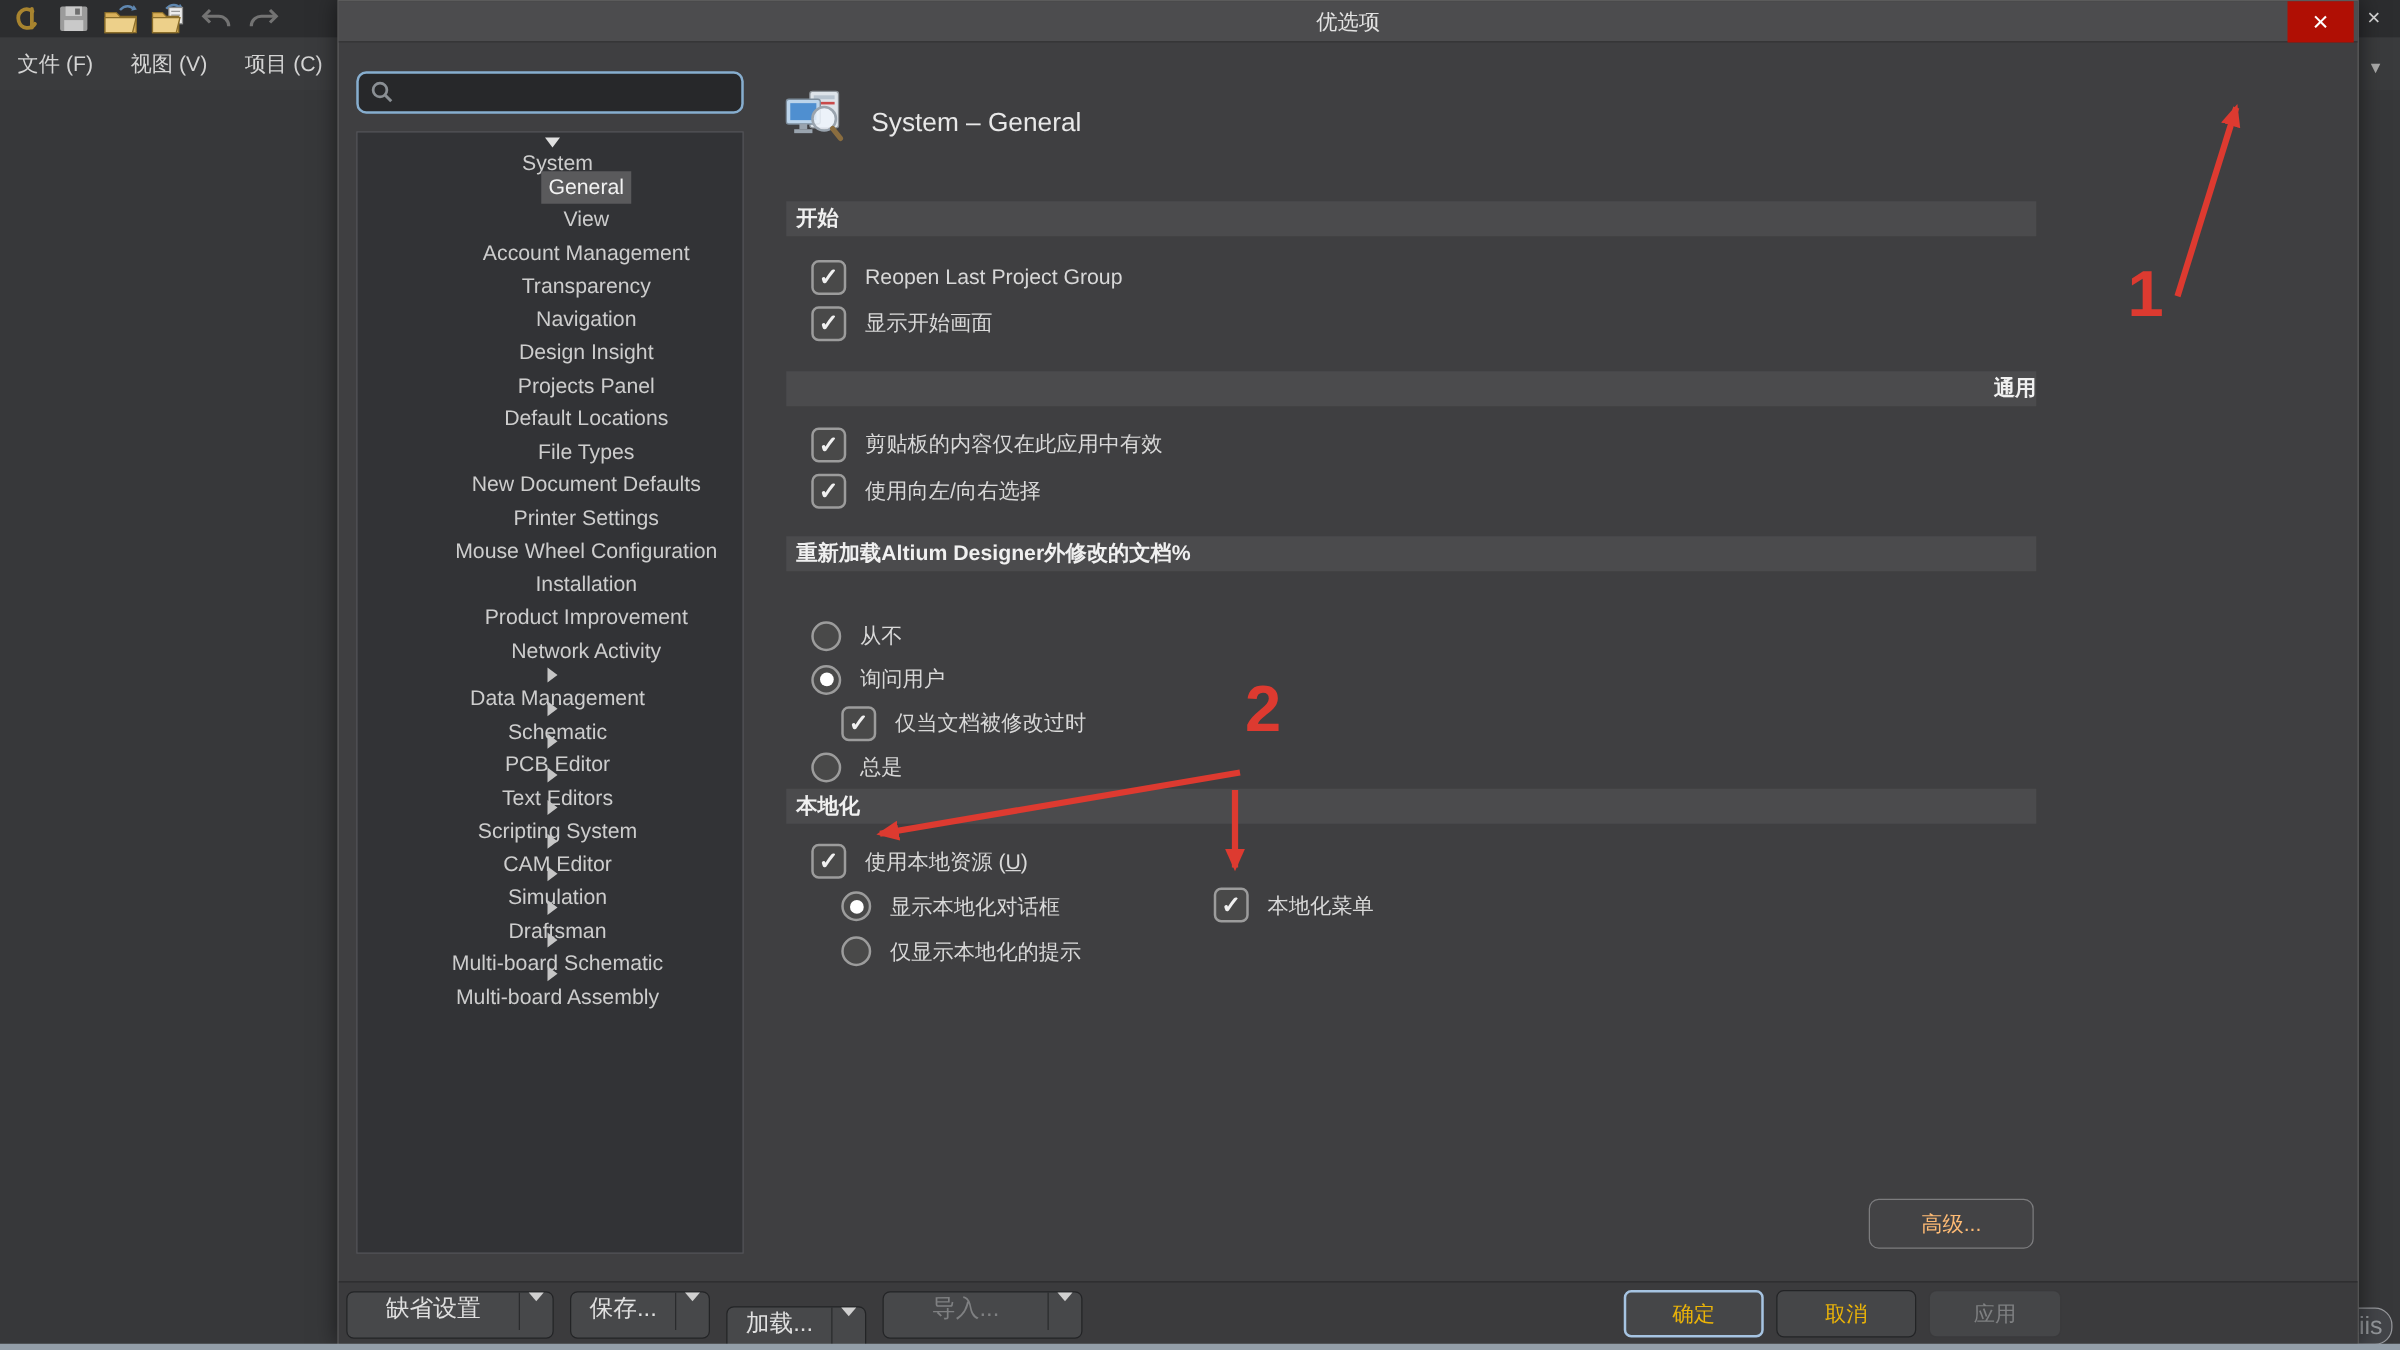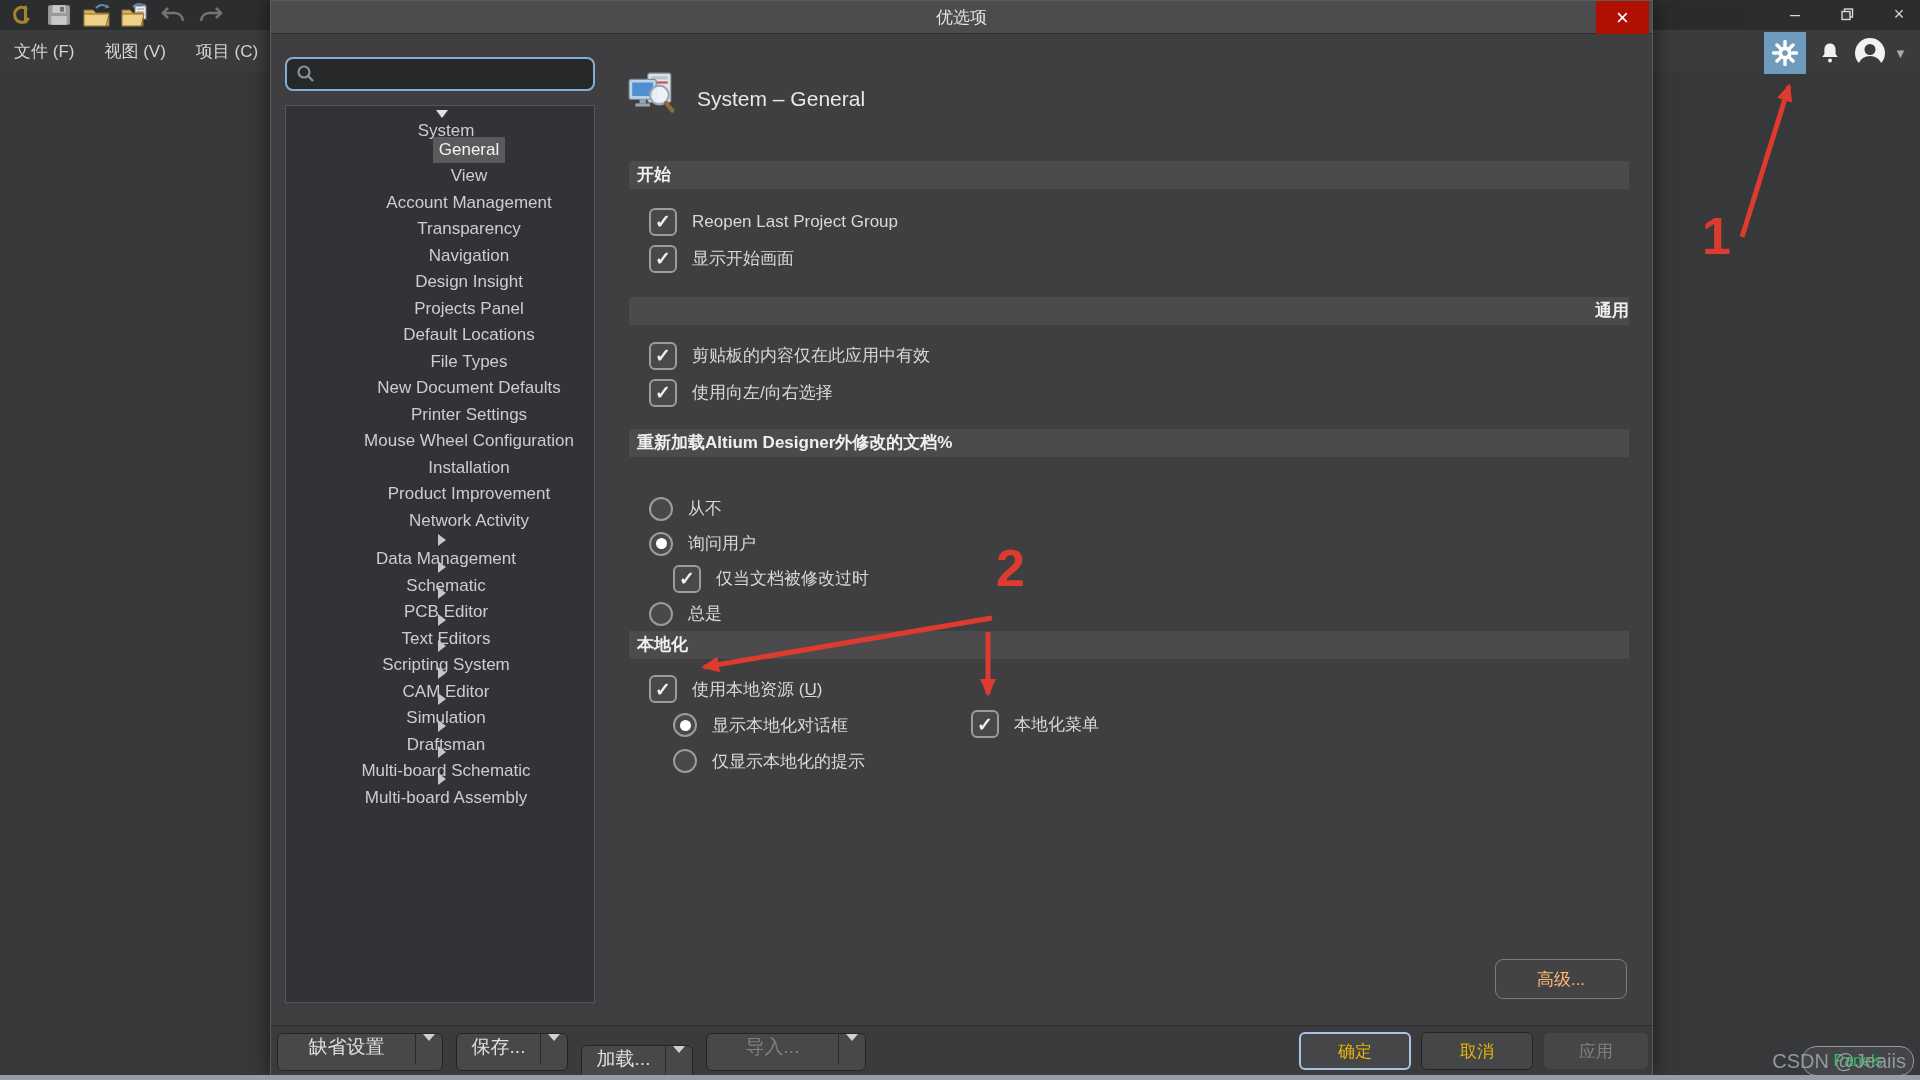--- a/index.html
+++ b/index.html
@@ -24,21 +24,21 @@
   .qico { width:32px; height:32px; display:flex; align-items:center; justify-content:center; }
   #chev { color:#aaaaaa; font-size:13px; }
 
   #panels-btn { position:absolute; left:1802px; top:1046px; width:112px; height:30px; background:#434549;
                 border:1px solid #96989c; border-radius:14px; color:#22c55e; font-size:16px;
                 display:flex; align-items:center; justify-content:center; z-index:5; }
   #watermark { position:absolute; right:14px; top:1050px; color:#95989c; font-size:20px; z-index:6; }
   #bottom-strip { position:absolute; left:0; top:1075px; width:1920px; height:5px; background:#939ea8; z-index:25; }
 
   
-  #dialog { position:absolute; left:270px; top:0; width:1383px; height:1076px; background:#3f3f41;
+  #dialog { position:absolute; left:270px; top:0; width:1617px; height:1076px; background:#3f3f41;
             border:1px solid #5b5b5b; box-shadow:0 0 18px rgba(0,0,0,.55); z-index:10; }
   #dlg-titlebar { position:absolute; left:0; top:0; width:100%; height:33px; background:#4c4c4e;
                   border-bottom:1px solid #2f2f31; }
   #dlg-title { position:absolute; left:0; right:0; top:0; height:33px; line-height:33px; text-align:center;
                font-size:17px; color:#e2e2e2; }
   #dlg-close { position:absolute; right:3px; top:0; width:53px; height:33px; background:#b00f04;
                color:#fff; font-size:22px; display:flex; align-items:center; justify-content:center; cursor:default; }
 
   #search-box { position:absolute; left:14px; top:56px; width:310px; height:34px; background:#27282a;
                 border:2px solid #87aecf; border-radius:8px; display:flex; align-items:center; padding-left:9px; }

